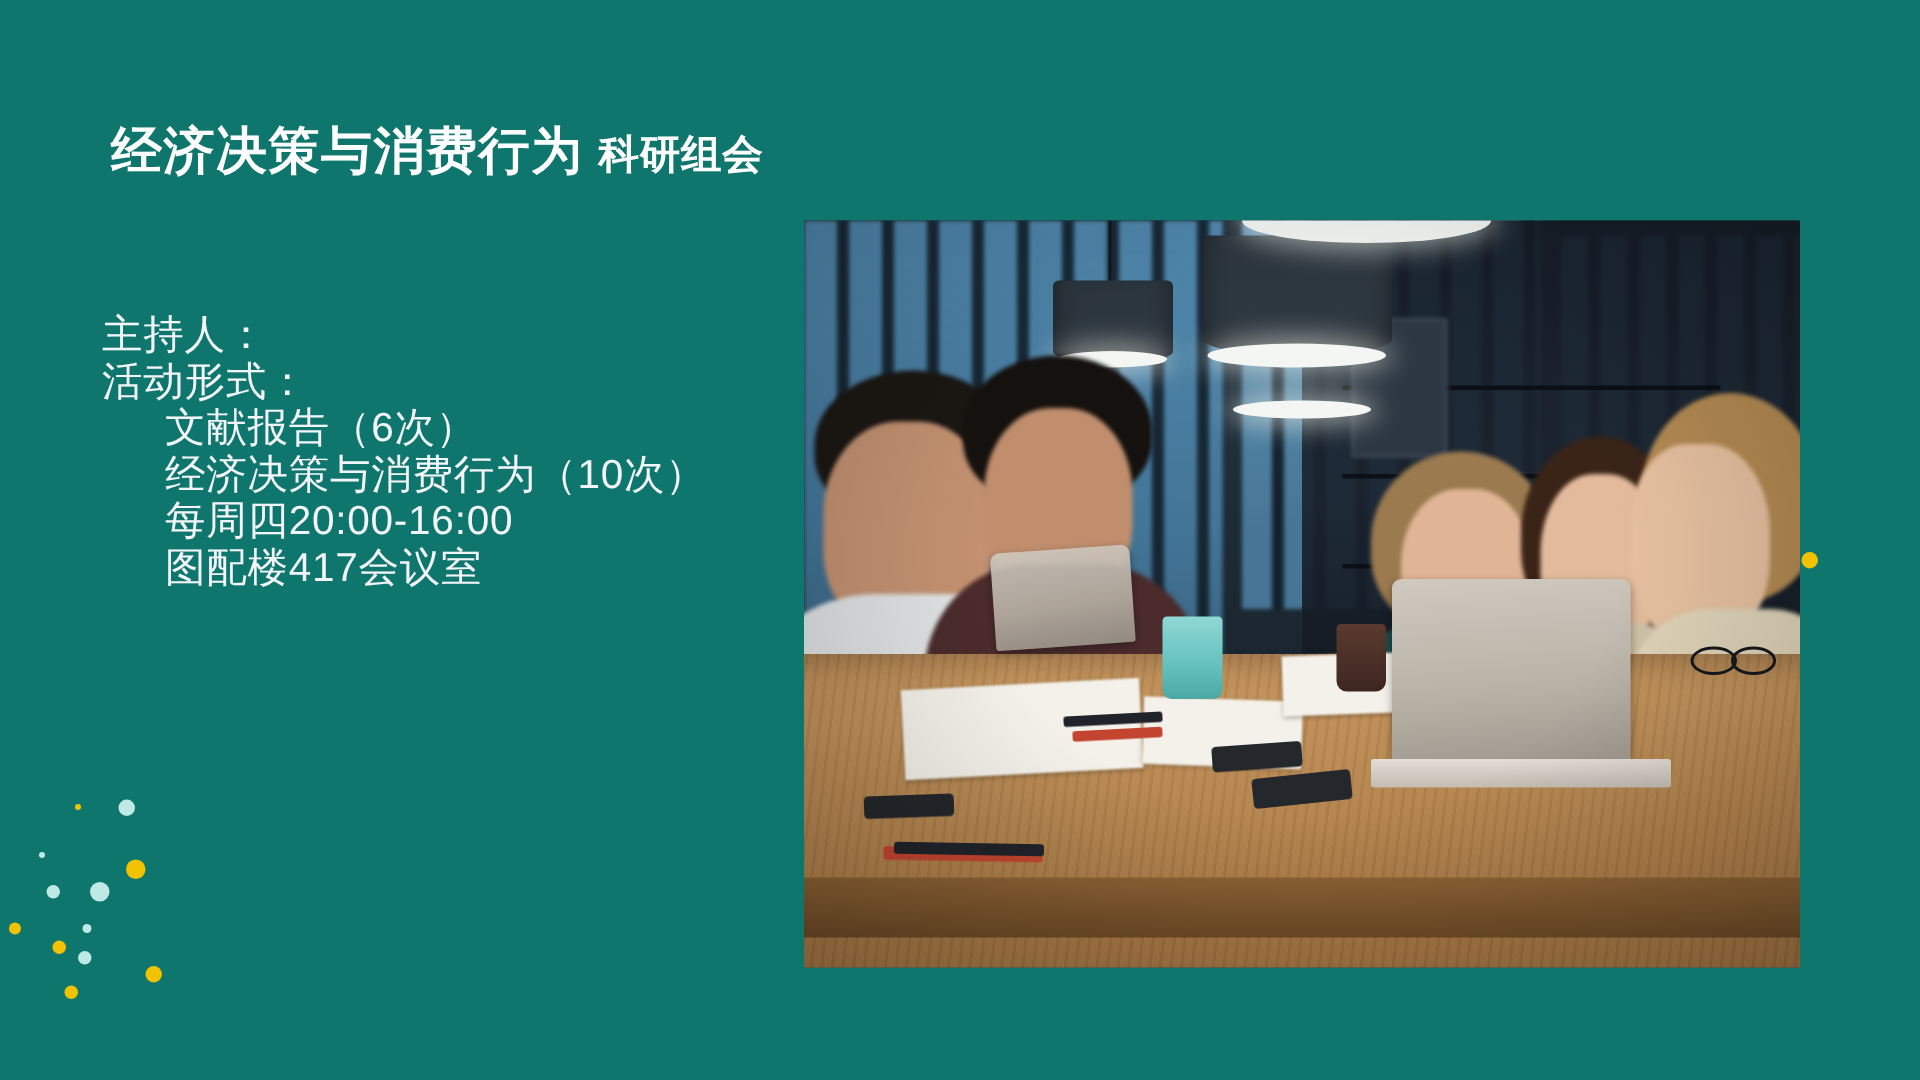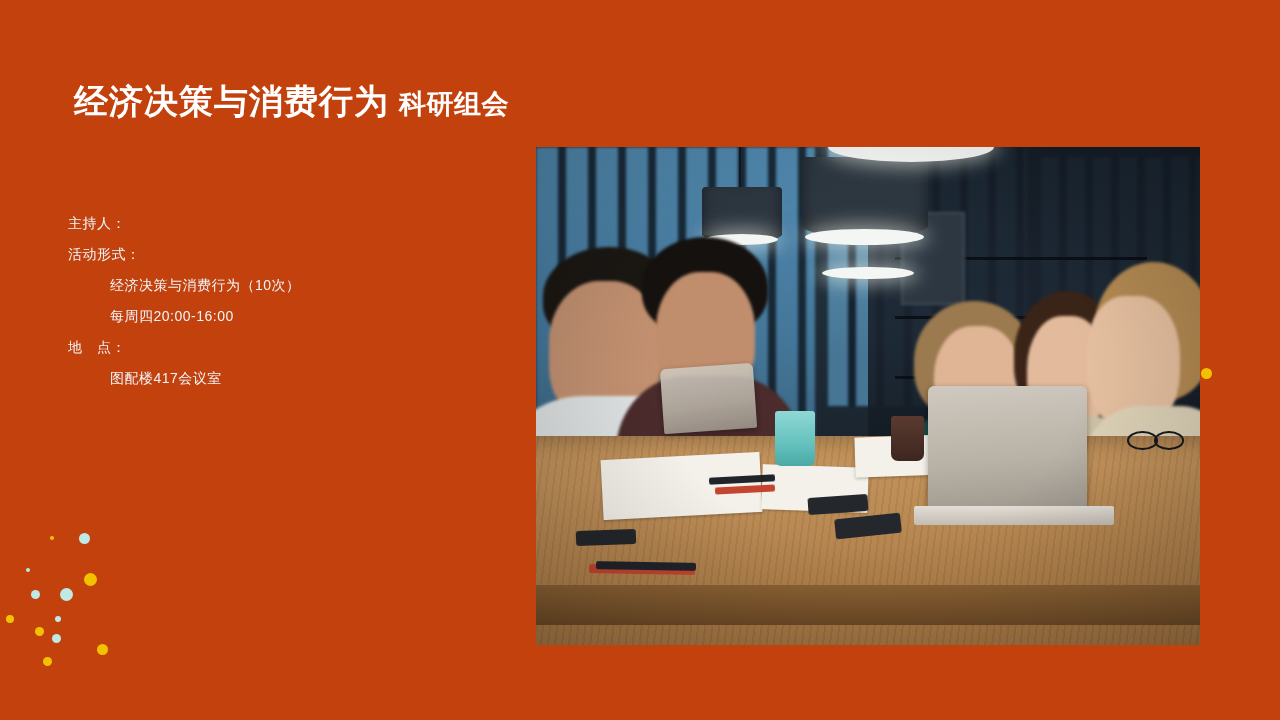--- a/index.html
+++ b/index.html
@@ -41,21 +41,21 @@
   }
 
   
   #info-block {
     position: absolute;
     left: 68px;
     top: 208px;
     color: #f2f5fa;
   }
   .info-row {
-    font-size: 14px;
+    font-size: 27px;
     line-height: 31px;
     white-space: pre;
     letter-spacing: 0.5px;
   }
   .info-row.label { margin-left: 0; }
   .info-row.value { margin-left: 42px; }
 
   
   #photo {
     position: absolute;
@@ -202,32 +202,32 @@
     background: radial-gradient(ellipse at 50% 45%,
        rgba(0,0,0,0) 45%, rgba(0,0,0,.22) 100%);
   }
 
   
   .dot { position: absolute; border-radius: 50%; }
 </style>
 </head>
 <body>
 
-<div id="slide" style="background: #c2410c;">
+<div id="slide" style="background: #0f766e;">
 
   <div id="title-block">
     <span id="title-main">经济决策与消费行为</span><span id="title-sub">科研组会</span>
   </div>
 
   <div id="info-block">
     <div class="info-row label">主持人：</div>
     <div class="info-row label">活动形式：</div>
+    <div class="info-row value">文献报告（6次）</div>
     <div class="info-row value">经济决策与消费行为（10次）</div>
     <div class="info-row value">每周四20:00-16:00</div>
-    <div class="info-row label">地　点：</div>
     <div class="info-row value">图配楼417会议室</div>
   </div>
 
   <div id="photo" aria-label="五位同事围坐在木质会议桌旁讨论，桌上有笔记本电脑、纸张、马克杯与手机" style="left: 536px; top: 147px; width: 664px; height: 498px;">
 
     <div class="layer bg-wall"></div>
     <div class="layer window blurred"></div>
     <div class="layer window2 blurred"></div>
     <div class="layer window3 blurred"></div>
     <div class="layer shelf"></div>

